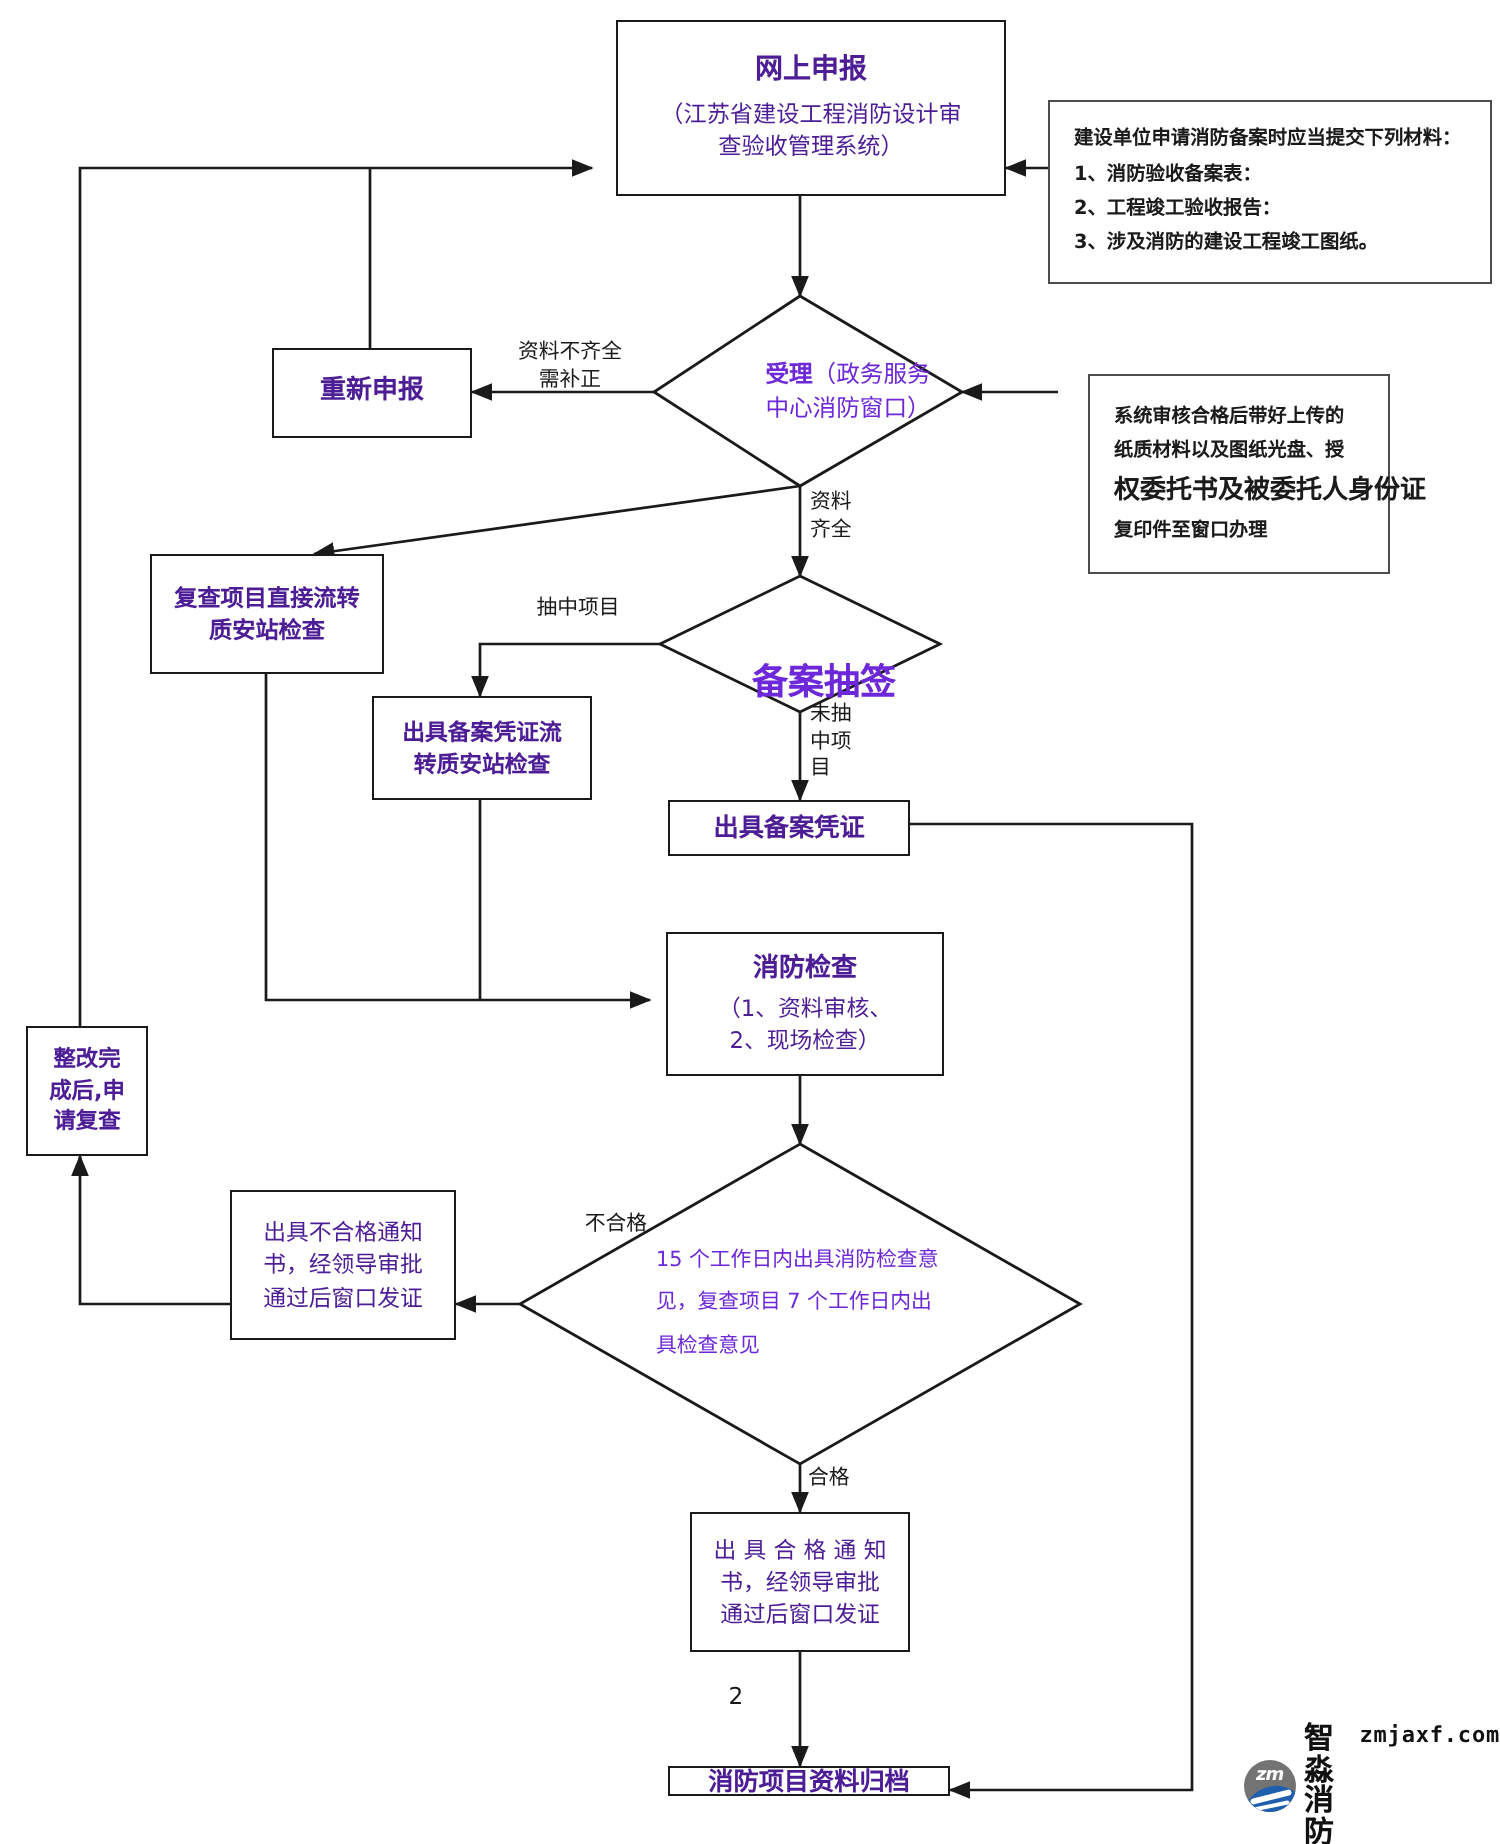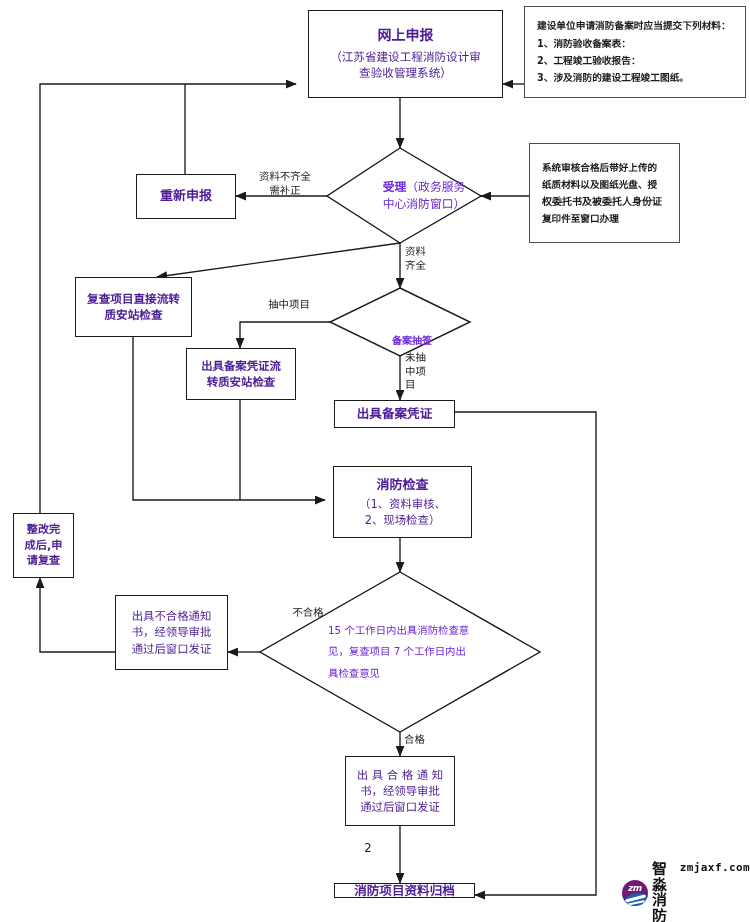--- a/index.html
+++ b/index.html
@@ -22,37 +22,37 @@
     background:#ffffff;
   }
   .boxnode{border:1.4px solid #1a1a1a;}
   .boxnode.thin{border-width:1.1px;}
   .ln{display:block;line-height:1.42;white-space:nowrap;}
   .b{font-weight:bold;}
   .note{
     position:absolute;box-sizing:border-box;
     border:1.2px solid #4d4d4d;background:#fff;
     padding:7px 10px 7px 12px;
-    display:flex;flex-direction:column;justify-content:center;
+    display:flex;flex-direction:column;justify-content:center;margin-top:44px;
   }
   .note .ln{font-weight:bold;color:#1b1b1b;text-align:left;line-height:1.78;}
   .dia{position:absolute;}
   .dia .dtxt{
     position:absolute;left:0;top:0;width:100%;height:100%;
     display:flex;flex-direction:column;align-items:center;justify-content:center;
     text-align:center;color:#6d28d9;
   }
   .edgelabel{
     position:absolute;color:#1a1a1a;text-align:center;
     line-height:1.32;white-space:pre-line;
   }
   
   #logo{position:absolute;display:flex;align-items:center;gap:4px;}
   #logo .mark{position:relative;width:26px;height:26px;border-radius:50%;
-    background:#701a75;overflow:hidden;flex:0 0 auto;}
+    background:#737373;overflow:hidden;flex:0 0 auto;}
   #logo .mark .blue{position:absolute;left:-2px;bottom:-4px;width:34px;height:17px;
     background:#1f5fae;border-radius:50% 50% 0 0 / 100% 100% 0 0;transform:rotate(-8deg);}
   #logo .mark .sw1{position:absolute;left:3px;bottom:6px;width:21px;height:3px;
     background:#ffffff;border-radius:2px;transform:rotate(-14deg);}
   #logo .mark .sw2{position:absolute;left:4px;bottom:2px;width:19px;height:2.4px;
     background:#ffffff;border-radius:2px;transform:rotate(-12deg);}
   #logo .mark .zm{position:absolute;left:6px;top:3px;font-size:9px;font-weight:bold;
     color:#ffffff;font-style:italic;letter-spacing:-0.5px;}
   #logo .words{display:flex;line-height:1.04;}
   #logo .cn{font-size:15px;font-weight:bold;color:#111;letter-spacing:0.5px;}
@@ -116,24 +116,24 @@
     </g>
   </svg>
 
   <div class="note" style="left:524px;top:6px;width:222px;height:92px;">
     <span class="ln" style="font-size:9.7px;">建设单位申请消防备案时应当提交下列材料：</span>
     <span class="ln" style="font-size:9.7px;">1、消防验收备案表：</span>
     <span class="ln" style="font-size:9.7px;">2、工程竣工验收报告：</span>
     <span class="ln" style="font-size:9.7px;">3、涉及消防的建设工程竣工图纸。</span>
   </div>
 
-  <div class="note" style="left:529px;top:143px;width:151px;height:100px;">
+  <div class="note" style="left:544px;top:143px;width:151px;height:100px;">
     <span class="ln" style="font-size:9.6px;">系统审核合格后带好上传的</span>
     <span class="ln" style="font-size:9.6px;">纸质材料以及图纸光盘、授</span>
-    <span class="ln" style="font-size:10px;">权委托书及被委托人身份证</span>
+    <span class="ln" style="font-size:13px;">权委托书及被委托人身份证</span>
     <span class="ln" style="font-size:9.6px;">复印件至窗口办理</span>
   </div>
 
   <div class="node boxnode" style="left:308px;top:10px;width:195px;height:88px;">
     <span class="ln b" style="font-size:14px;margin-bottom:3px;">网上申报</span>
     <span class="ln" style="font-size:11.6px;">（江苏省建设工程消防设计审</span>
     <span class="ln" style="font-size:11.6px;">查验收管理系统）</span>
   </div>
 
   <div class="node boxnode" style="left:75px;top:277px;width:117px;height:60px;">
@@ -186,21 +186,21 @@
     <div class="dtxt" style="transform:translateX(20px);">
       <span class="ln" style="font-size:11.8px;">
         <b>受理</b><span>（政务服务</span>
       </span>
       <span class="ln" style="font-size:11.8px;">中心消防窗口）</span>
     </div>
   </div>
 
   <div class="dia" style="left:330px;top:288px;width:140px;height:68px;">
     <div class="dtxt" style="transform:translateX(12px);">
-      <span class="ln b" style="font-size:10px;margin-top:39px;">备案抽签</span>
+      <span class="ln b" style="font-size:18px;margin-top:39px;">备案抽签</span>
     </div>
   </div>
 
   <div class="dia" style="left:260px;top:572px;width:280px;height:160px;">
     <div class="dtxt" style="align-items:flex-start;padding-left:68px;">
       <span class="ln" style="font-size:10.4px;line-height:2.05;">15 个工作日内出具消防检查意</span>
       <span class="ln" style="font-size:10.4px;line-height:2.05;">见，复查项目 7 个工作日内出</span>
       <span class="ln" style="font-size:10.4px;line-height:2.05;">具检查意见</span>
     </div>
   </div>

